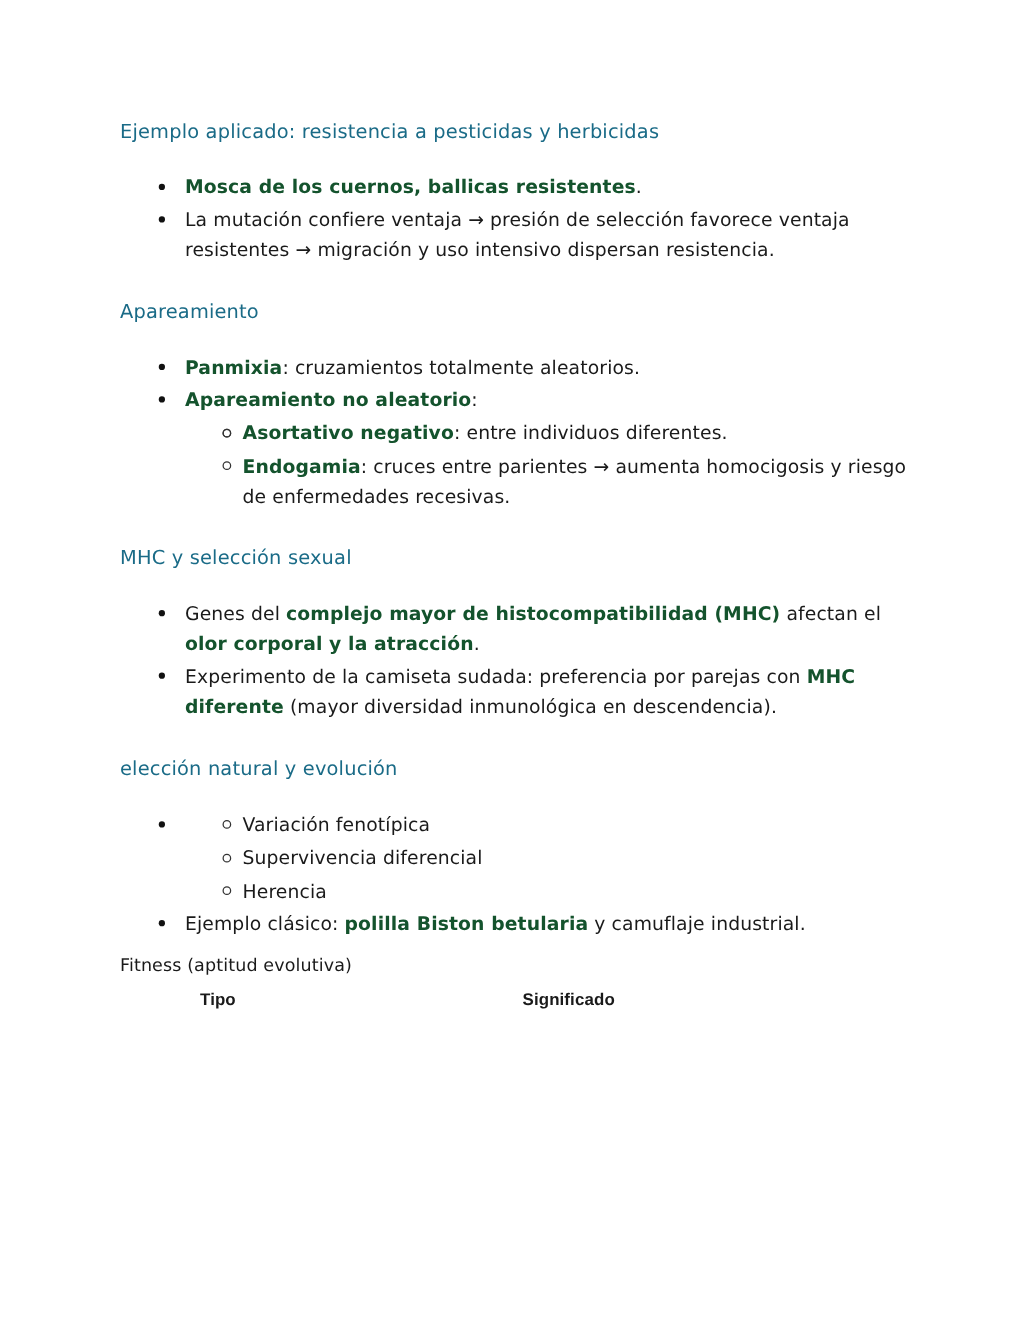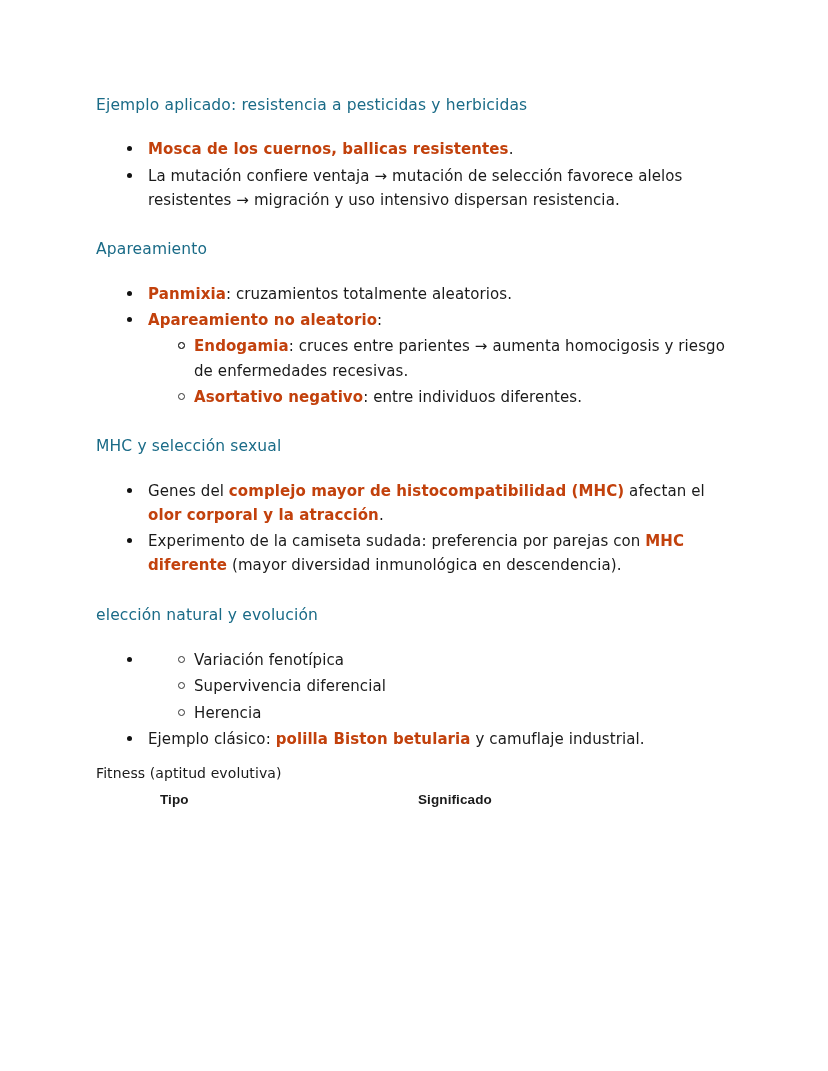--- a/index.html
+++ b/index.html
@@ -106,21 +106,21 @@
     width: 7px;
     height: 7px;
     border: 1.3px solid #333;
     border-radius: 50%;
     background: transparent;
     vertical-align: middle;
     margin-bottom: 2px;
     box-sizing: border-box;
   }
 
-  b, .b { font-weight: 700; color: #c2410c; }
+  b, .b { font-weight: 700; color: #14532d; }
 
   
   .gap-after-heading { height: 22px; }
   .gap-before-heading { height: 26px; }
 
   
   .fitness-label {
     font-size: 14px;
     line-height: 1.5;
     color: #1a1a1a;
@@ -153,21 +153,21 @@
     <h2 class="section-heading">Ejemplo aplicado: resistencia a pesticidas y herbicidas</h2>
     <div class="gap-after-heading"></div>
 
     <ul class="l1">
       <li>
         <span class="marker"><span class="dot"></span></span>
         <span><b>Mosca de los cuernos, ballicas resistentes</b><span>.</span></span>
       </li>
       <li>
         <span class="marker"><span class="dot"></span></span>
-        <span>La mutación confiere ventaja → mutación de selección favorece alelos resistentes → migración y uso intensivo dispersan resistencia.</span>
+        <span>La mutación confiere ventaja → presión de selección favorece ventaja resistentes → migración y uso intensivo dispersan resistencia.</span>
       </li>
     </ul>
 
     <div class="gap-before-heading"></div>
 
     <h2 class="section-heading">Apareamiento</h2>
     <div class="gap-after-heading"></div>
 
     <ul class="l1">
       <li>
@@ -176,25 +176,25 @@
       </li>
       <li>
         <span class="marker"><span class="dot"></span></span>
         <span><b>Apareamiento no aleatorio</b><span>:</span></span>
         <ul class="l2">
           <li>
             <span class="marker"><span class="ring"></span></span>
           </li>
           <li>
             <span class="marker"><span class="ring"></span></span>
+            <span><b>Asortativo negativo</b><span>: entre individuos diferentes.</span></span>
+          </li>
+          <li>
+            <span class="marker"><span class="ring"></span></span>
             <span><b>Endogamia</b><span>: cruces entre parientes → aumenta homocigosis y riesgo de enfermedades recesivas.</span></span>
-          </li>
-          <li>
-            <span class="marker"><span class="ring"></span></span>
-            <span><b>Asortativo negativo</b><span>: entre individuos diferentes.</span></span>
           </li>
         </ul>
       </li>
     </ul>
 
     <div class="gap-before-heading"></div>
 
     <h2 class="section-heading">MHC y selección sexual</h2>
     <div class="gap-after-heading"></div>
 

